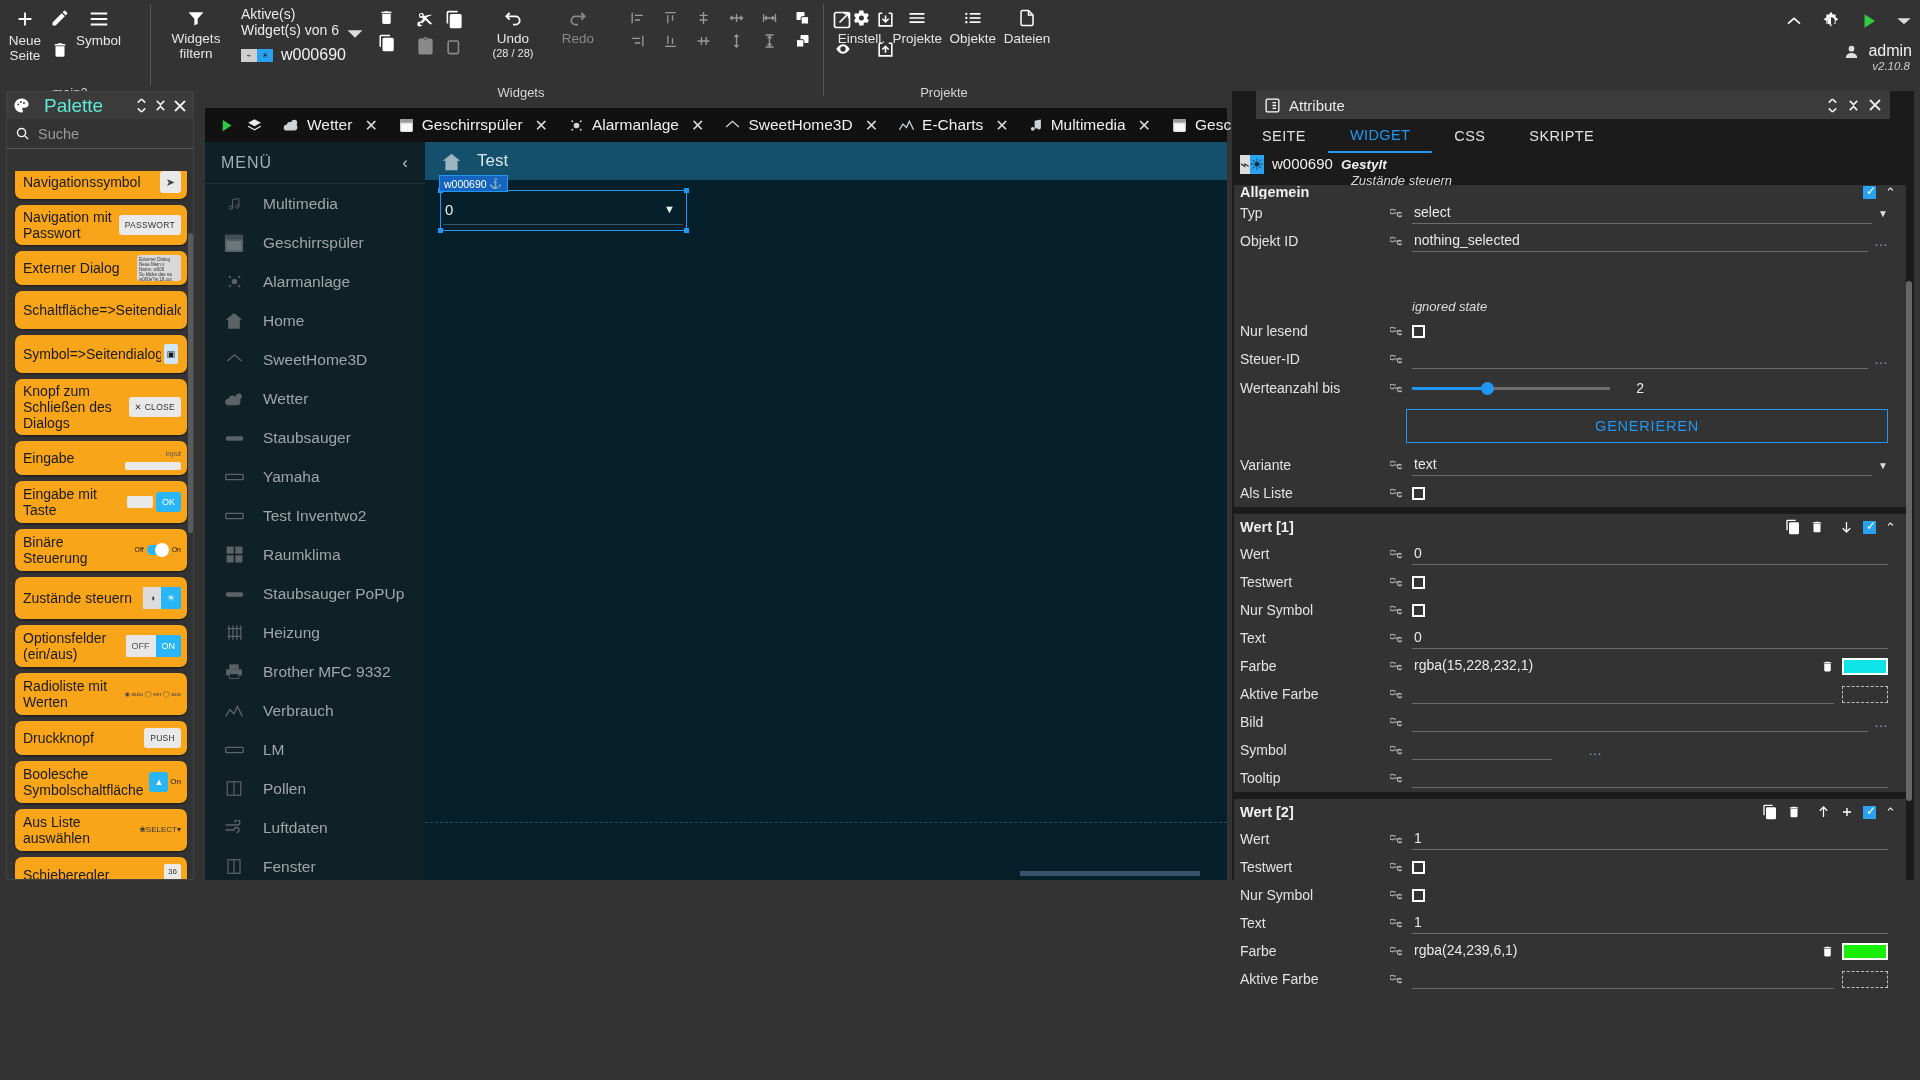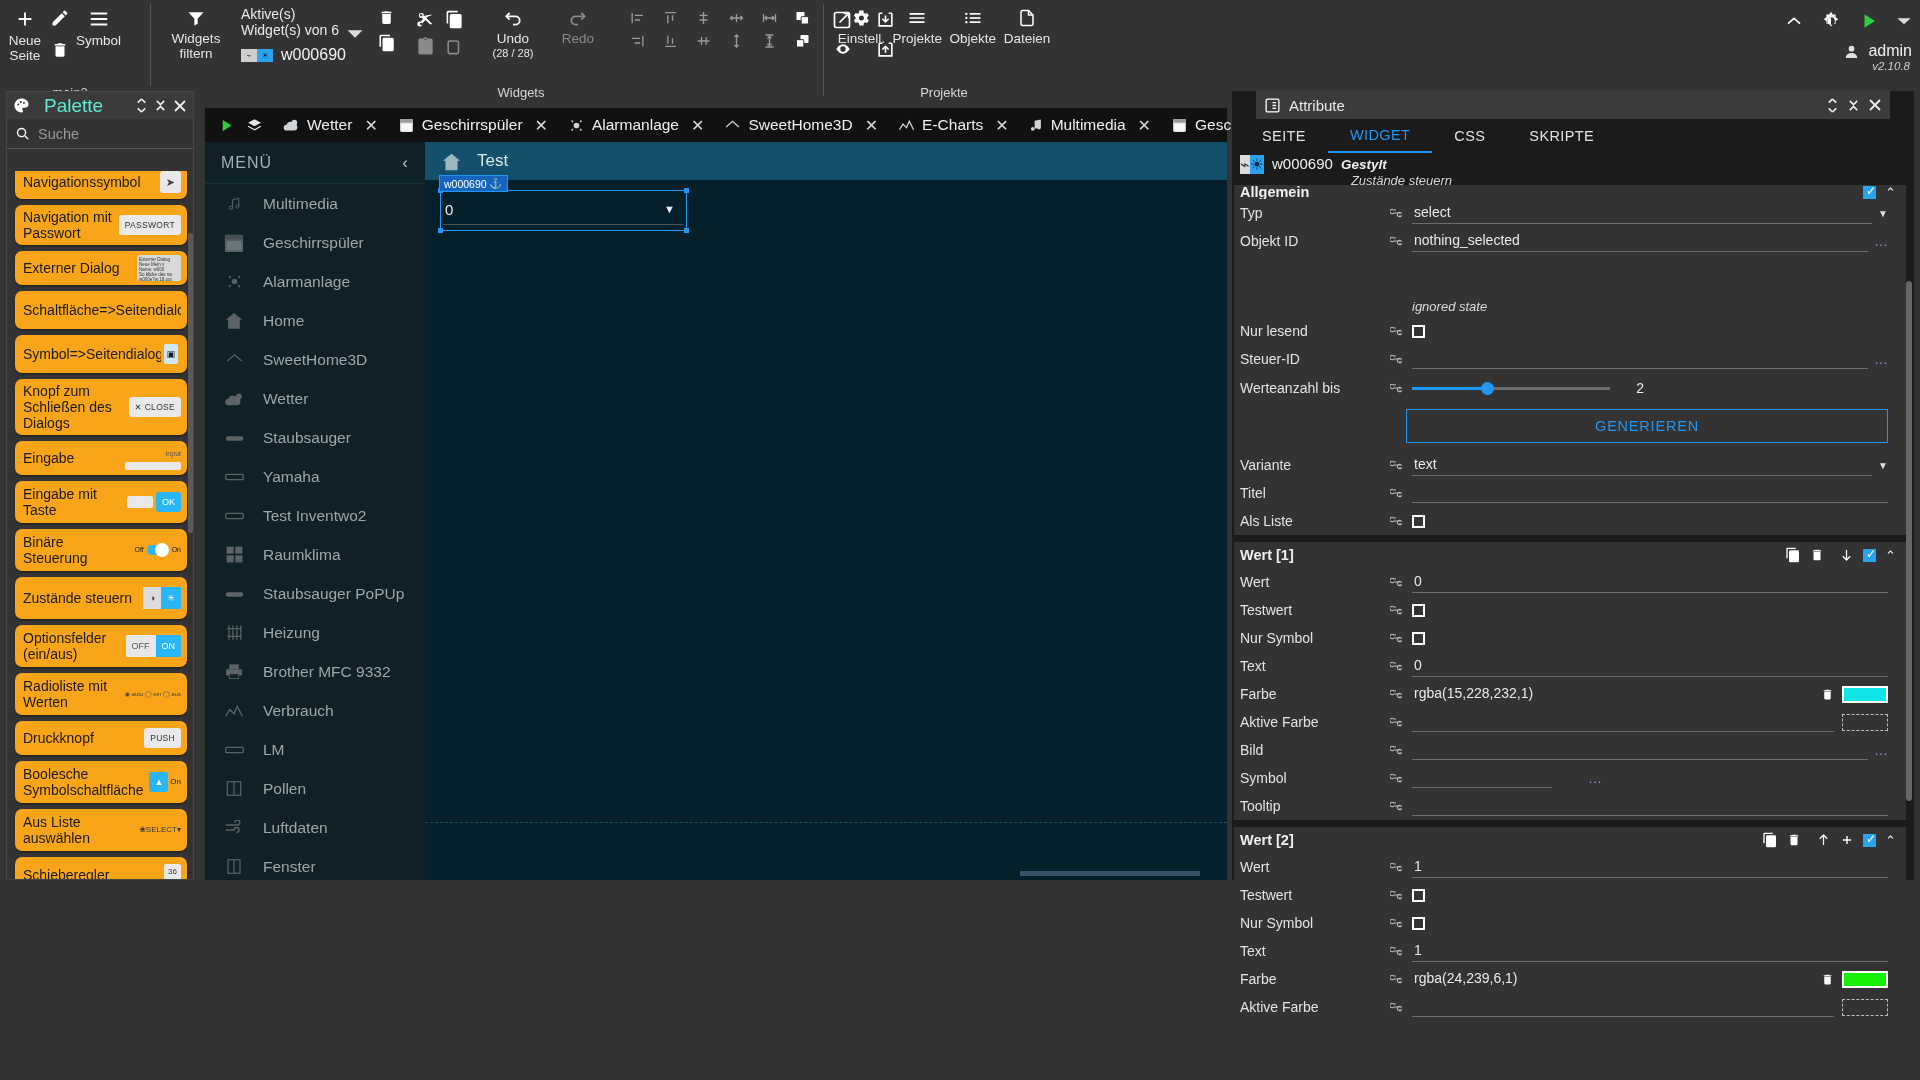--- a/index.html
+++ b/index.html
@@ -1015,31 +1015,20 @@
           <svg width="15" height="12" viewBox="0 0 20 12" fill="none" stroke="#d0d0d0" stroke-width="1.5">
             <path d="M8 6H5a3 3 0 110-4h3M12 6h3a3 3 0 100 4h-3M7 6h6"></path>
           </svg>
         </span>
       <span class="rfield">
           <span class="uline">text</span>
           <span class="caret">▼</span>
         </span>
     </div>
 
-    <div class="row">
-      <span class="rlabel">Titel</span>
-      <span class="link">
-          <svg width="15" height="12" viewBox="0 0 20 12" fill="none" stroke="#d0d0d0" stroke-width="1.5">
-            <path d="M8 6H5a3 3 0 110-4h3M12 6h3a3 3 0 100 4h-3M7 6h6"></path>
-          </svg>
-        </span>
-      <span class="rfield">
-          <span class="uline"></span>
-        </span>
-    </div>
 
     <div class="row">
       <span class="rlabel">Als Liste</span>
       <span class="link">
           <svg width="15" height="12" viewBox="0 0 20 12" fill="none" stroke="#d0d0d0" stroke-width="1.5">
             <path d="M8 6H5a3 3 0 110-4h3M12 6h3a3 3 0 100 4h-3M7 6h6"></path>
           </svg>
         </span>
       <span class="rfield">
           <span class="cbox"></span>

